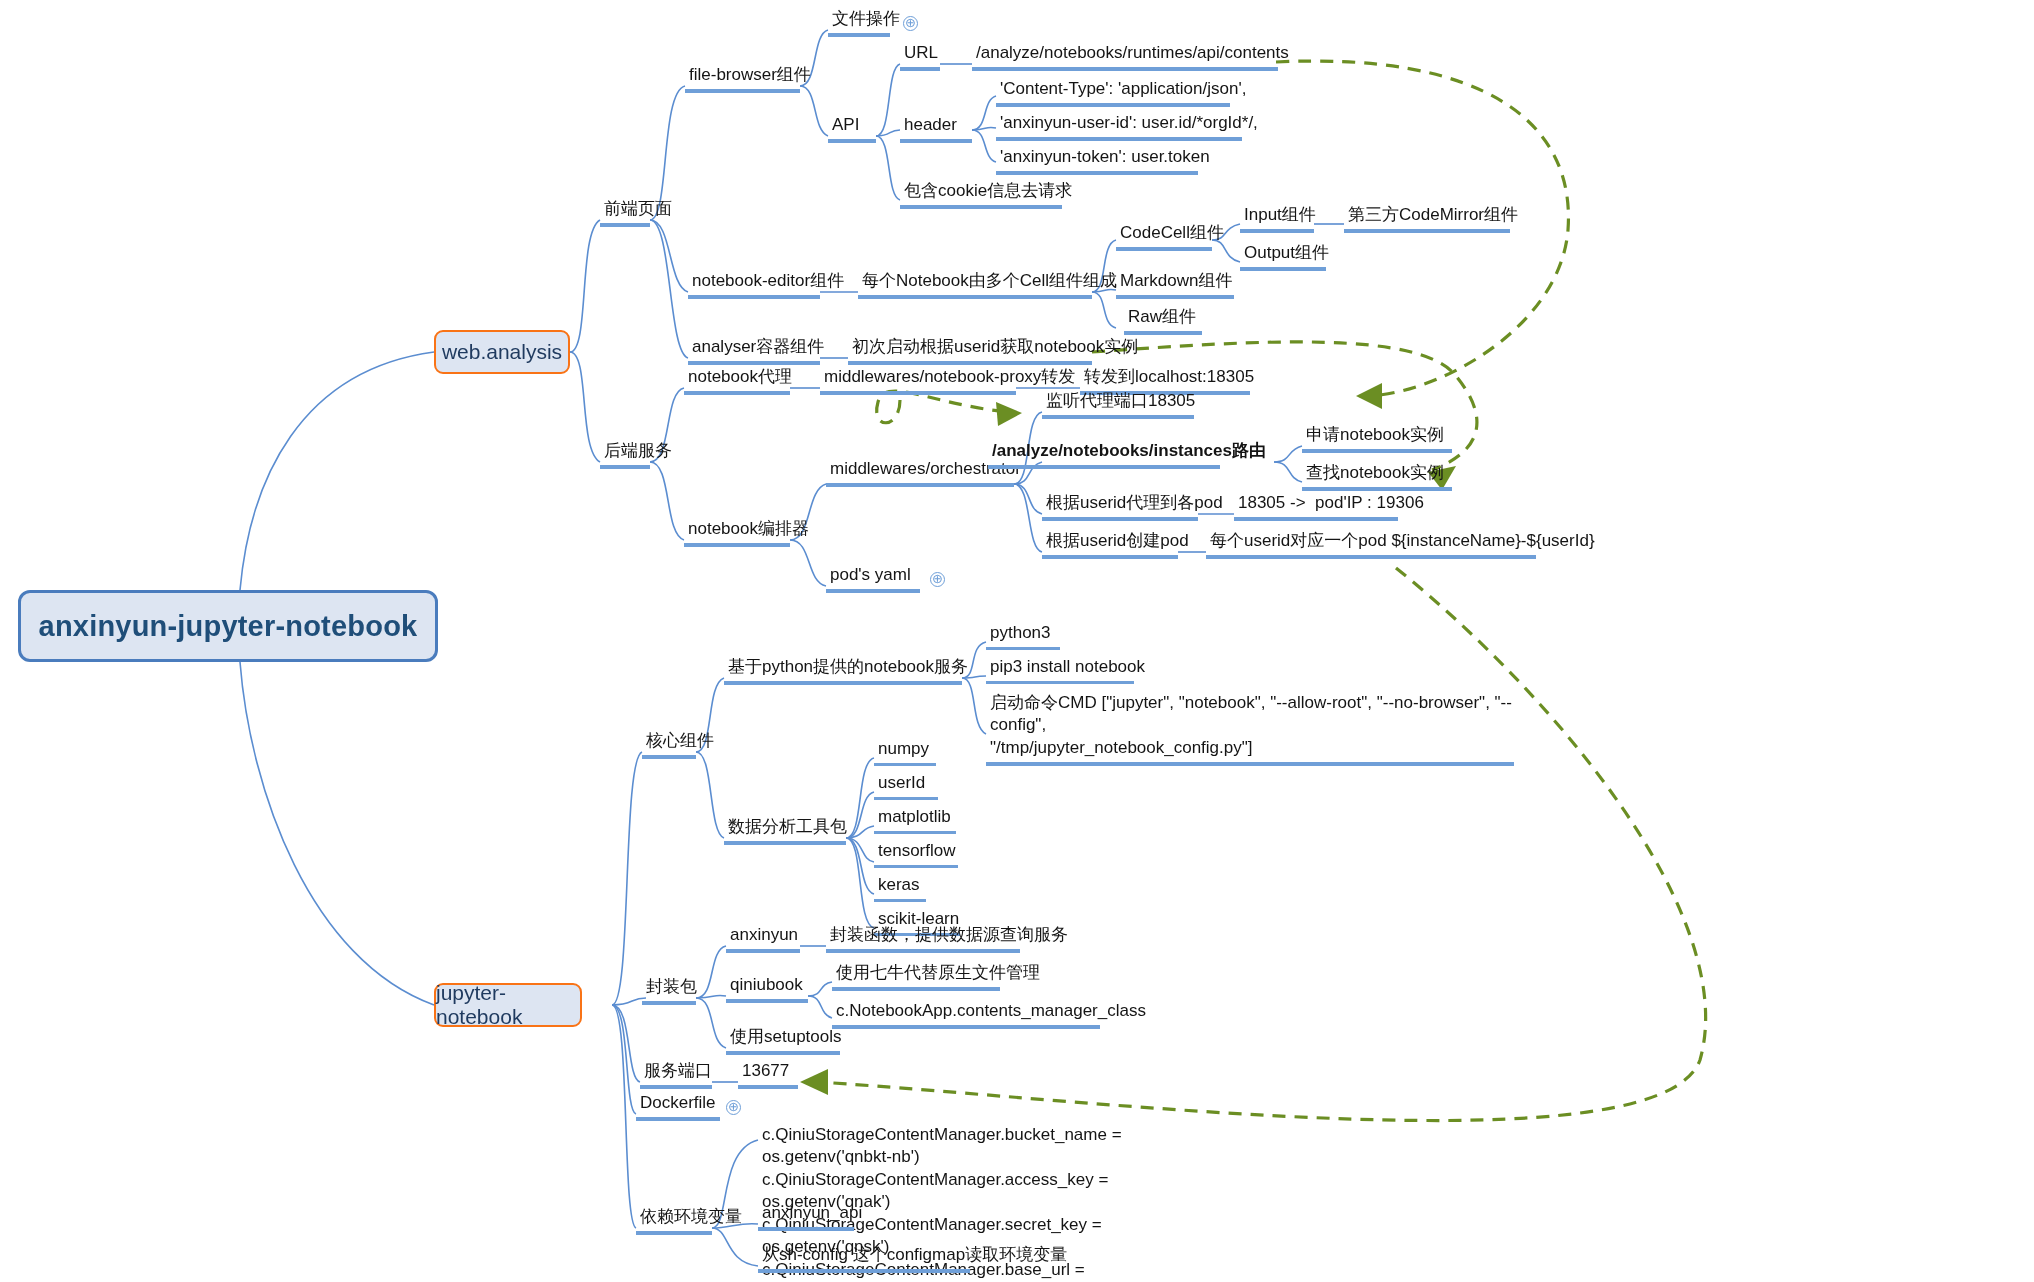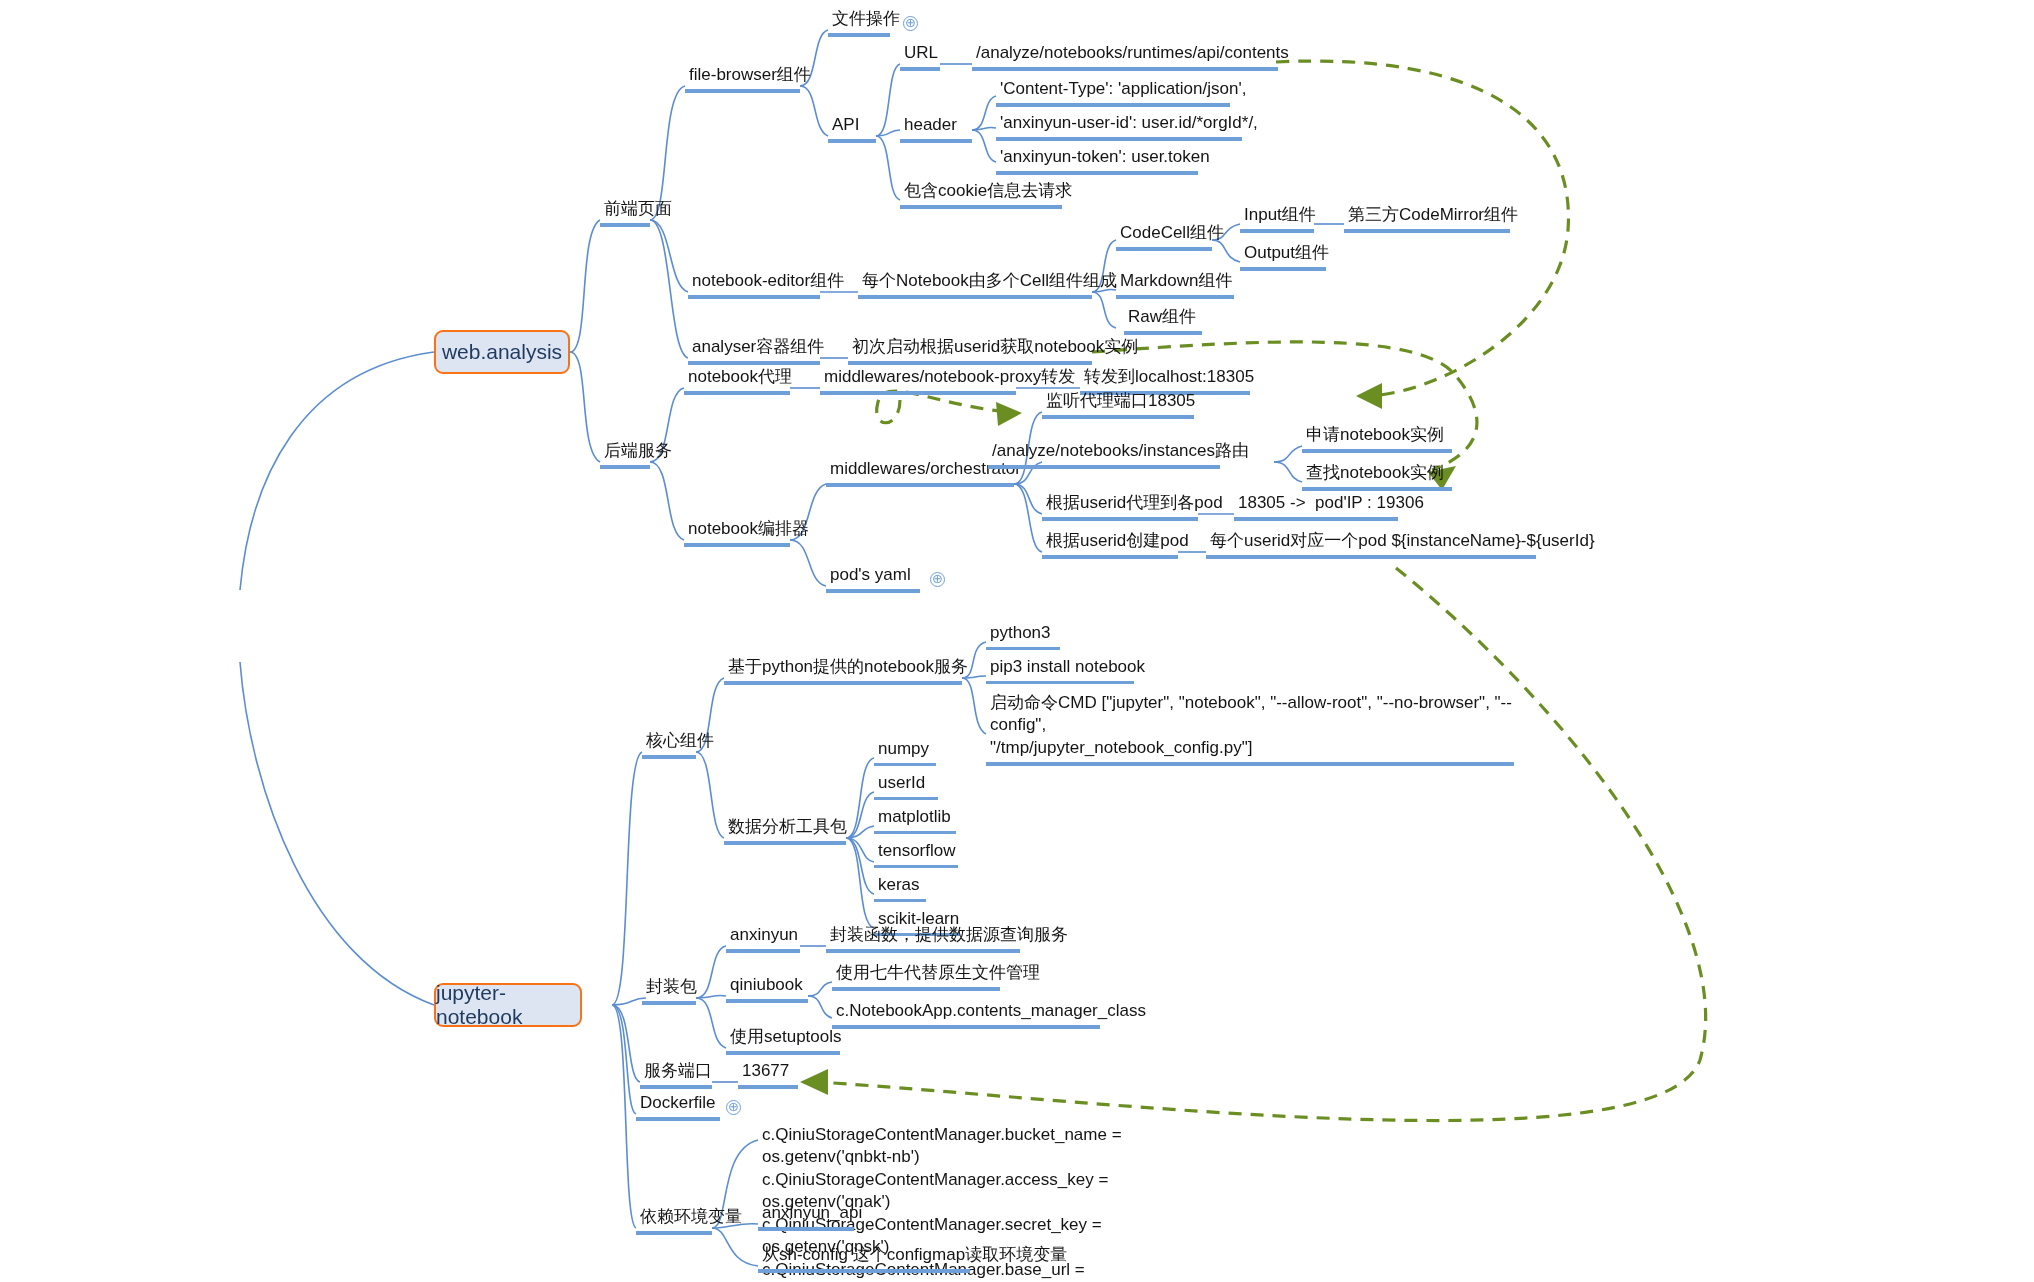--- a/index.html
+++ b/index.html
@@ -202,20 +202,21 @@
       <polygon points="1356,396 1382,383 1382,409"></polygon>
 
       <polygon points="1428,472 1456,466 1442,490"></polygon>
 
       <polygon points="1022,413 996,402 998,426"></polygon>
 
       <polygon points="800,1082 828,1069 828,1095"></polygon>
     </g>
   </svg>
 
+  <div class="rootbox" id="root-node">anxinyun-jupyter-notebook</div>
 
   <div class="l1box" id="node-web-analysis">web.analysis</div>
   <div class="l1box" id="node-jupyter-notebook">jupyter-notebook</div>
 
   <div class="node" style="left:600px;top:198px;width:50px;">前端页面</div>
 
   <div class="node" style="left:685px;top:64px;width:115px;">file-browser组件</div>
 
   <div class="node" style="left:828px;top:8px;width:62px;">文件操作</div>
   <div class="plusmark" style="left:903px;top:16px;"></div>
@@ -250,21 +251,21 @@
   <div class="node" style="left:600px;top:440px;width:50px;">后端服务</div>
 
   <div class="node" style="left:684px;top:366px;width:106px;">notebook代理</div>
   <div class="node" style="left:820px;top:366px;width:196px;">middlewares/notebook-proxy转发</div>
   <div class="node" style="left:1080px;top:366px;width:170px;">转发到localhost:18305</div>
 
   <div class="node" style="left:684px;top:518px;width:106px;">notebook编排器</div>
   <div class="node" style="left:826px;top:458px;width:188px;">middlewares/orchestrator</div>
 
   <div class="node" style="left:1042px;top:390px;width:152px;">监听代理端口18305</div>
-  <div class="node" style="left:988px;top:440px;width:232px;">/analyze/notebooks/instances路由</div>
+  <div class="node" style="left:988px;top:440px;width:232px;font-weight:bold;">/analyze/notebooks/instances路由</div>
   <div class="node" style="left:1302px;top:424px;width:150px;">申请notebook实例</div>
   <div class="node" style="left:1302px;top:462px;width:150px;">查找notebook实例</div>
 
   <div class="node" style="left:1042px;top:492px;width:156px;">根据userid代理到各pod</div>
   <div class="node" style="left:1234px;top:492px;width:164px;">18305 -&gt;  pod'IP : 19306</div>
 
   <div class="node" style="left:1042px;top:530px;width:136px;">根据userid创建pod</div>
   <div class="node" style="left:1206px;top:530px;width:330px;">每个userid对应一个pod ${instanceName}-${userId}</div>
 
   <div class="node" style="left:826px;top:564px;width:94px;">pod's yaml</div>

